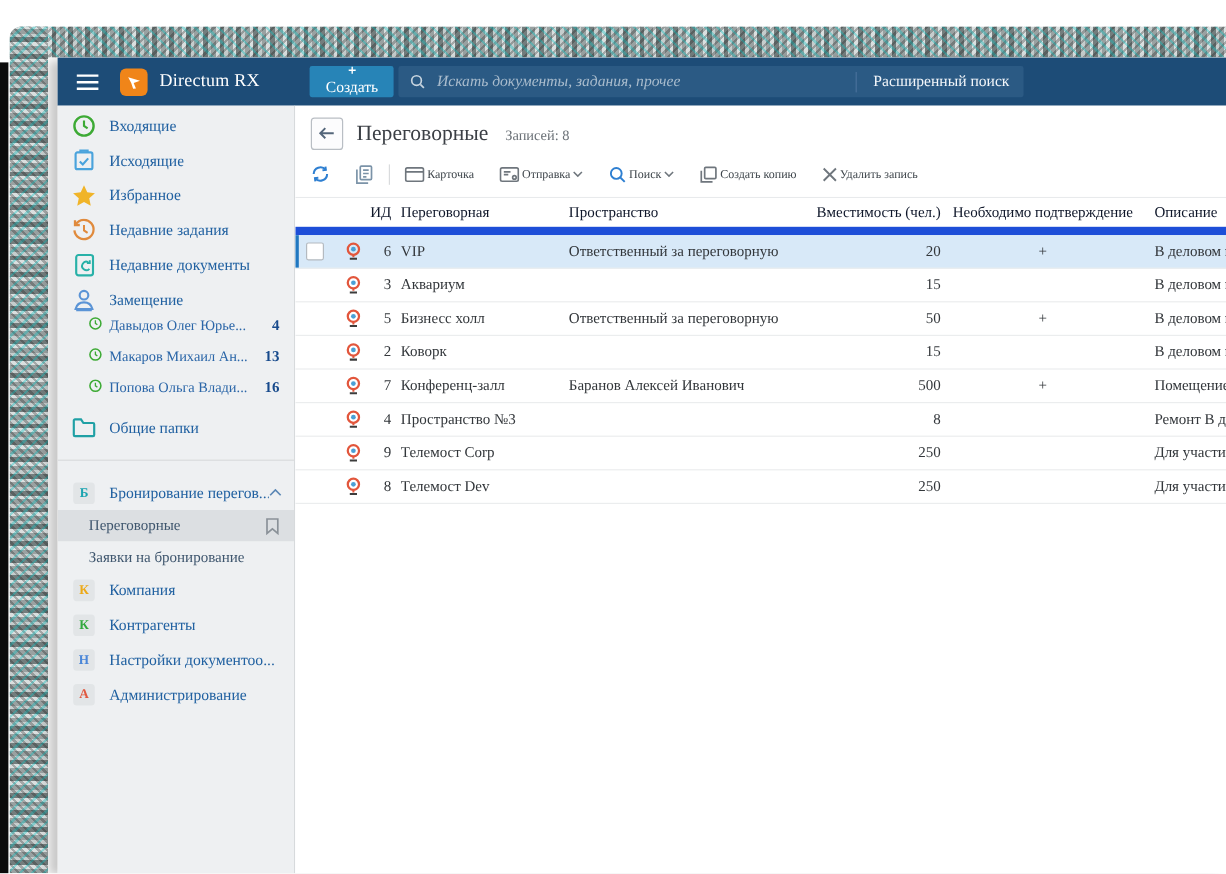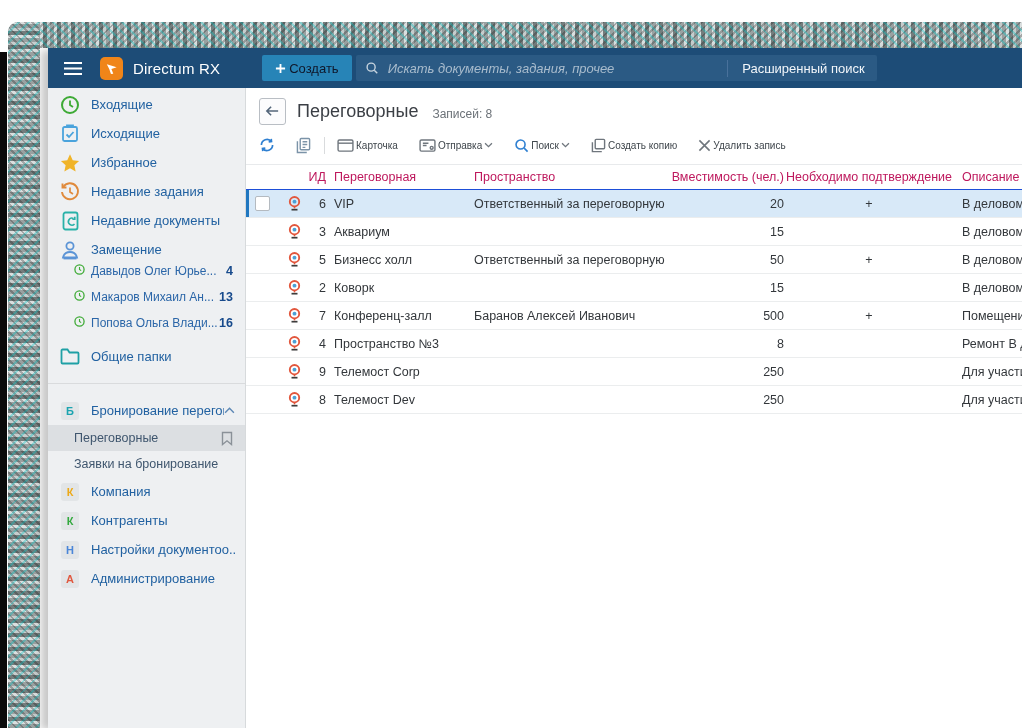--- a/index.html
+++ b/index.html
@@ -1,17 +1,17 @@
 <!DOCTYPE html>
 <html><head>
 <meta charset="utf-8">
 <style>
   html,body{margin:0;padding:0;background:#ffffff;}
   #page{position:relative;width:1022px;height:728px;background:#fff;overflow:hidden;
-        font-family:Liberation Sans, sans-serif;}
+        font-family:Liberation Serif, serif;}
   
   #dark-edge{position:absolute;left:0;top:52px;width:7px;bottom:0;background:#0b0b0b;}
   
   .ants{position:absolute;z-index:1;}
   #ants-top{left:8px;top:22px;right:0;height:26px;border-top-left-radius:10px;
     background-image:
       repeating-linear-gradient(45deg, rgba(0,195,195,.32) 0 2px, transparent 2px 7px),
       repeating-linear-gradient(135deg, rgba(25,25,25,.28) 0 2px, transparent 2px 5px),
       repeating-linear-gradient(90deg,#99a1a1 0 4px,#dadfdf 4px 7px,#737d7d 7px 11px,#c6cdcd 11px 14px);}
   #ants-left{left:8px;top:22px;width:32px;bottom:0;border-top-left-radius:10px;
@@ -22,22 +22,22 @@
   
   #app{position:absolute;left:48px;top:48px;right:0;bottom:0;z-index:2;display:flex;
        flex-direction:column;background:#fff;box-shadow:-7px 2px 8px rgba(0,0,0,.22);}
   
   .topbar{height:40px;flex:0 0 40px;background:#1d4c77;display:flex;align-items:center;
           padding:0 14px 0 12px;}
   .hamb{width:26px;height:26px;display:flex;align-items:center;justify-content:center;cursor:pointer;}
   .logo{width:23px;height:23px;border-radius:5px;background:#f08519;margin-left:14px;
         display:flex;align-items:center;justify-content:center;}
   .apptitle{color:#fff;font-size:15px;margin-left:10px;letter-spacing:.2px;}
-  .create-btn{margin-left:42px;height:26px;background:#2784b7;border-radius:2px;color:#0f172a;
-        font-size:13px;display:flex;align-items:center;padding:0 13px;cursor:pointer;gap:3px;}
+  .create-btn{margin-left:42px;height:26px;background:#2784b7;border-radius:2px;color:#ffffff;
+        font-size:13px;display:flex;align-items:center;padding:0 13px;cursor:pointer;gap:3px;flex-direction:column;}
   .search-wrap{margin-left:4px;width:512px;height:26px;background:#2b5a84;border-radius:2px;
         display:flex;align-items:center;padding:0 0 0 9px;}
   .search-wrap input{flex:1;background:transparent;border:none;outline:none;color:#e6edf3;
         font-size:13px;font-style:italic;margin-left:7px;font-family:inherit;}
   .search-wrap input::placeholder{color:#a9bccd;opacity:1;}
   .sdiv{width:1px;height:17px;background:#49719b;margin:0 2px;}
   .adv-search{color:#f2f6fa;font-size:13px;padding:0 12px;cursor:pointer;white-space:nowrap;}
   
   .appbody{flex:1;display:flex;overflow:hidden;}
   .sidebar{width:197px;flex:0 0 197px;background:#eef0f2;border-right:1px solid #d7dadc;
@@ -63,22 +63,22 @@
         display:flex;align-items:center;justify-content:center;cursor:pointer;}
   .ptitle{font-size:18px;color:#3b3f45;margin-left:11px;}
   .records{font-size:12px;color:#6b7177;margin-left:14px;margin-top:5px;}
   .toolbar{display:flex;align-items:center;height:30px;margin-top:6px;padding-left:13px;}
   .tbtn{display:flex;align-items:center;gap:2px;margin-right:21px;font-size:10px;color:#3f464c;cursor:pointer;}
   .tdivider{width:1px;height:17px;background:#d9dbdd;margin:0 12px 0 -8px;}
   
   .table{margin-top:4px;flex:1;overflow:hidden;}
   .trow,.thead{display:grid;grid-template-columns:34px 28px 18px 140px 200px 118px 170px 1fr;
         align-items:center;}
-  .thead{height:24px;font-size:12.5px;color:#be185d;border-top:1px solid #e8eaec;
-        border-bottom:1px solid #1d4ed8;}
+  .thead{height:24px;font-size:12.5px;color:#0f172a;border-top:1px solid #e8eaec;
+        border-bottom:7px solid #1d4ed8;}
   .trow{height:27px;font-size:12.5px;color:#33373b;border-bottom:1px solid #ebedee;
         position:relative;cursor:pointer;}
   .trow.sel{background:#d8e9f8;}
   .selbar{position:absolute;left:0;top:0;bottom:0;width:3px;background:#2077c0;}
   .c-left{padding-left:8px;white-space:nowrap;overflow:hidden;}
   .c-right{text-align:right;white-space:nowrap;}
   .c-center{text-align:center;white-space:nowrap;}
   .cb{width:13px;height:13px;border:1px solid #b4bac0;border-radius:2px;background:#fff;
         margin-left:9px;cursor:pointer;}
   .lampcell{display:flex;justify-content:center;align-items:center;}

